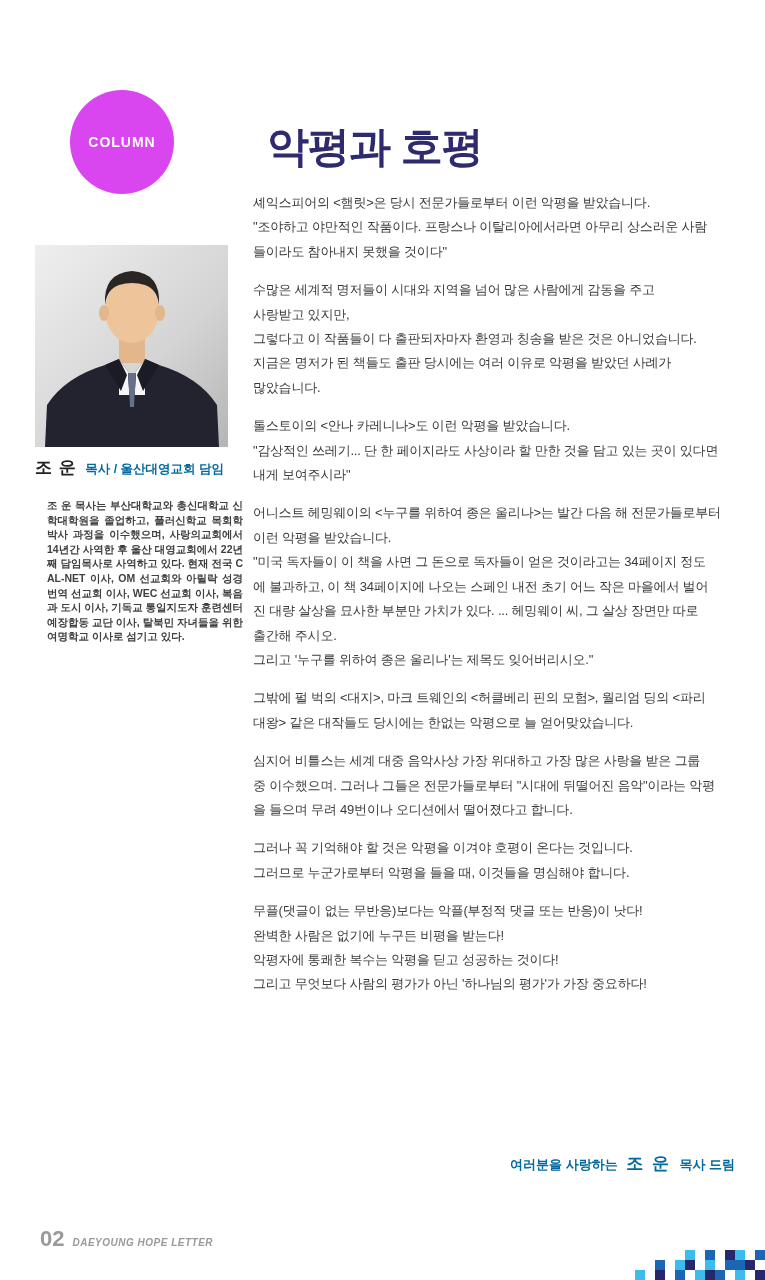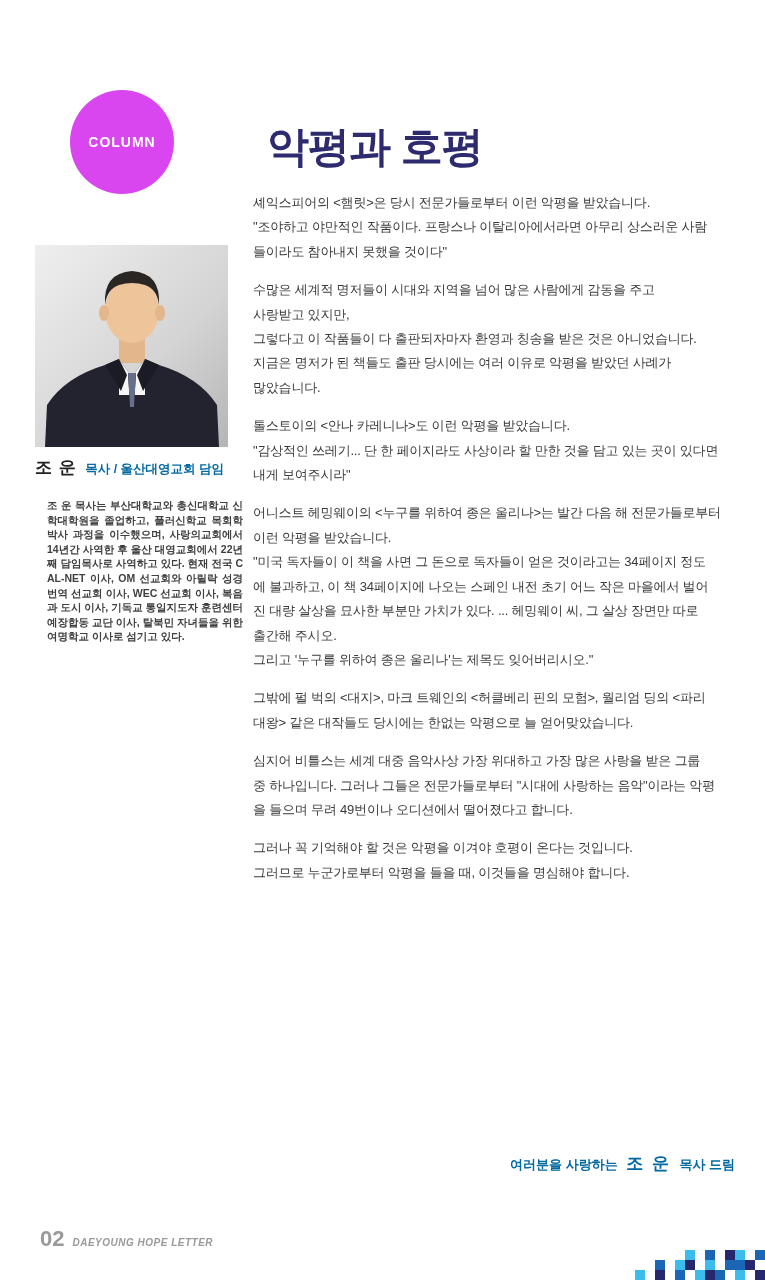--- a/index.html
+++ b/index.html
@@ -122,24 +122,28 @@
     <p>어니스트 헤밍웨이의 &lt;누구를 위하여 종은 울리나&gt;는 발간 다음 해 전문가들로부터
 이런 악평을 받았습니다.
 "미국 독자들이 이 책을 사면 그 돈으로 독자들이 얻은 것이라고는 34페이지 정도
 에 불과하고, 이 책 34페이지에 나오는 스페인 내전 초기 어느 작은 마을에서 벌어
 진 대량 살상을 묘사한 부분만 가치가 있다. ... 헤밍웨이 씨, 그 살상 장면만 따로
 출간해 주시오.
 그리고 '누구를 위하여 종은 울리나'는 제목도 잊어버리시오."</p>
     <p>그밖에 펄 벅의 &lt;대지&gt;, 마크 트웨인의 &lt;허클베리 핀의 모험&gt;, 월리엄 딩의 &lt;파리
 대왕&gt; 같은 대작들도 당시에는 한없는 악평으로 늘 얻어맞았습니다.</p>
     <p>심지어 비틀스는 세계 대중 음악사상 가장 위대하고 가장 많은 사랑을 받은 그룹
-중 하나입니다. 그러나 그들은 전문가들로부터 "시대에 사랑하는 음악"이라는 악평
+중 이수했으며. 그러나 그들은 전문가들로부터 "시대에 뒤떨어진 음악"이라는 악평
 을 들으며 무려 49번이나 오디션에서 떨어졌다고 합니다.</p>
     <p>그러나 꼭 기억해야 할 것은 악평을 이겨야 호평이 온다는 것입니다.
 그러므로 누군가로부터 악평을 들을 때, 이것들을 명심해야 합니다.</p>
+    <p>무플(댓글이 없는 무반응)보다는 악플(부정적 댓글 또는 반응)이 낫다!
+완벽한 사람은 없기에 누구든 비평을 받는다!
+악평자에 통쾌한 복수는 악평을 딛고 성공하는 것이다!
+그리고 무엇보다 사람의 평가가 아닌 '하나님의 평가'가 가장 중요하다!</p>
   </div>
 
   <div class="signature">
     <span class="sig-prefix">여러분을 사랑하는</span>
     <span class="sig-name">조 운</span>
     <span class="sig-suffix">목사 드림</span>
   </div>
 
   <div class="footer">
     <span class="page-num">02</span>

